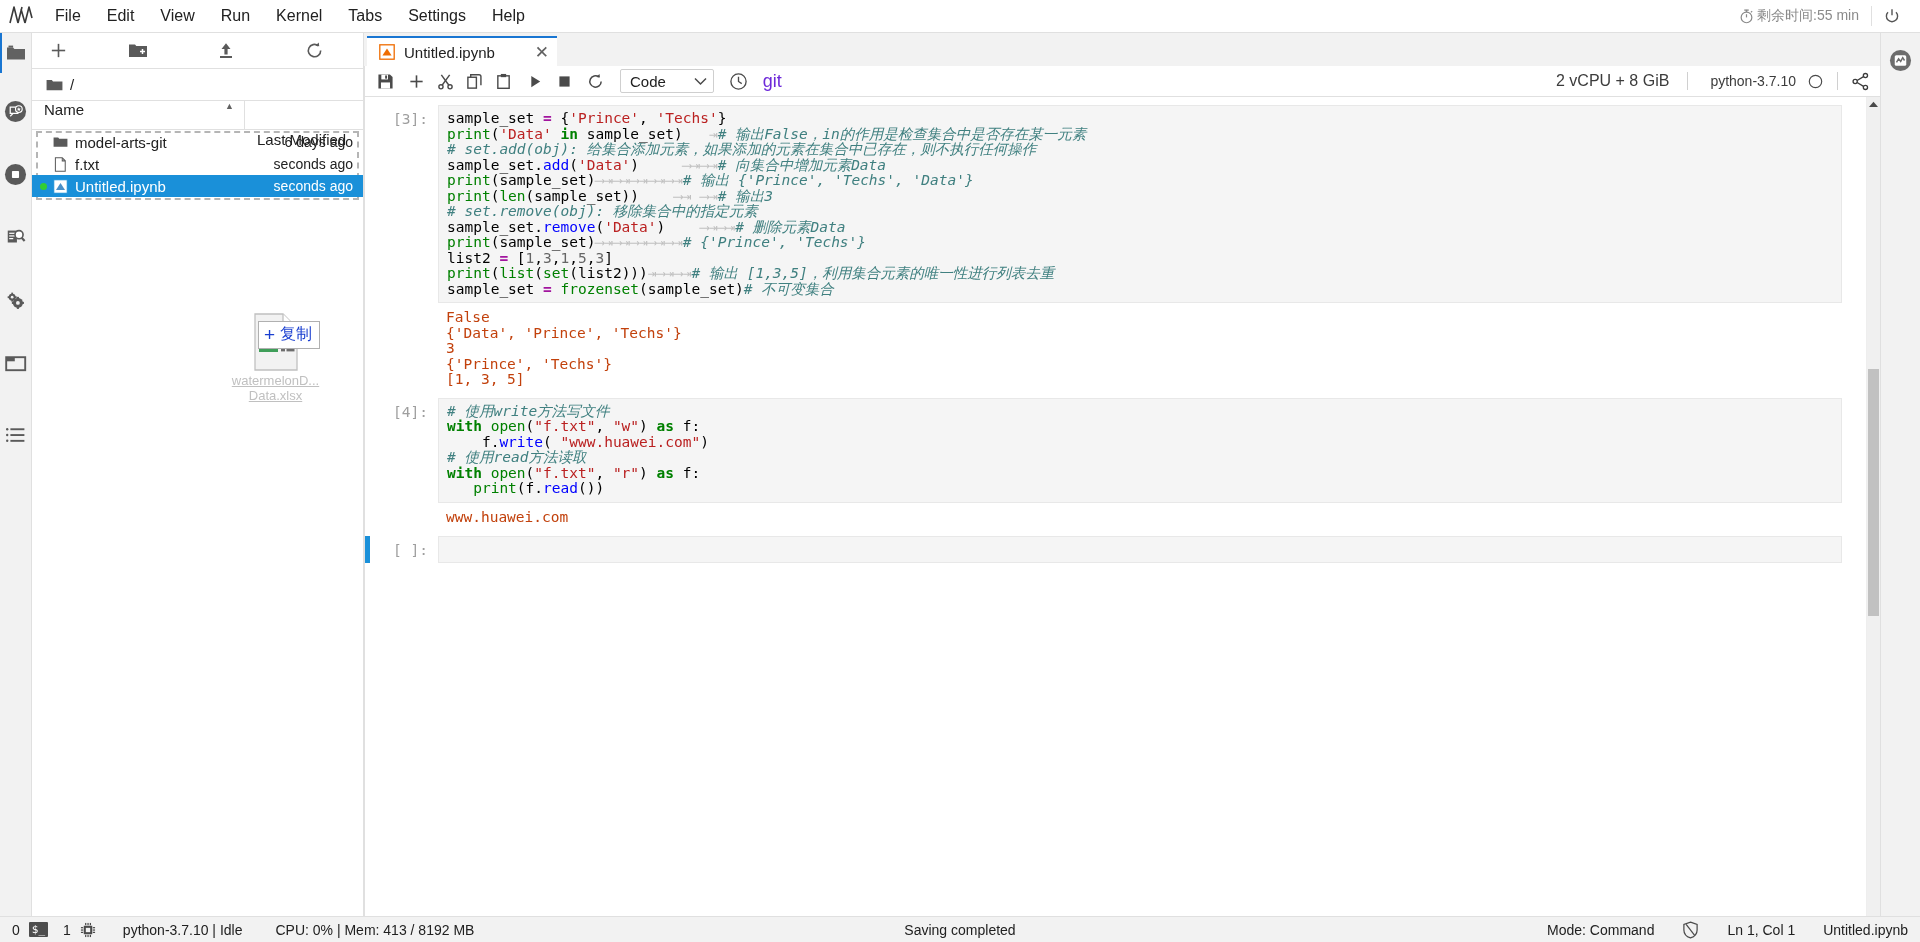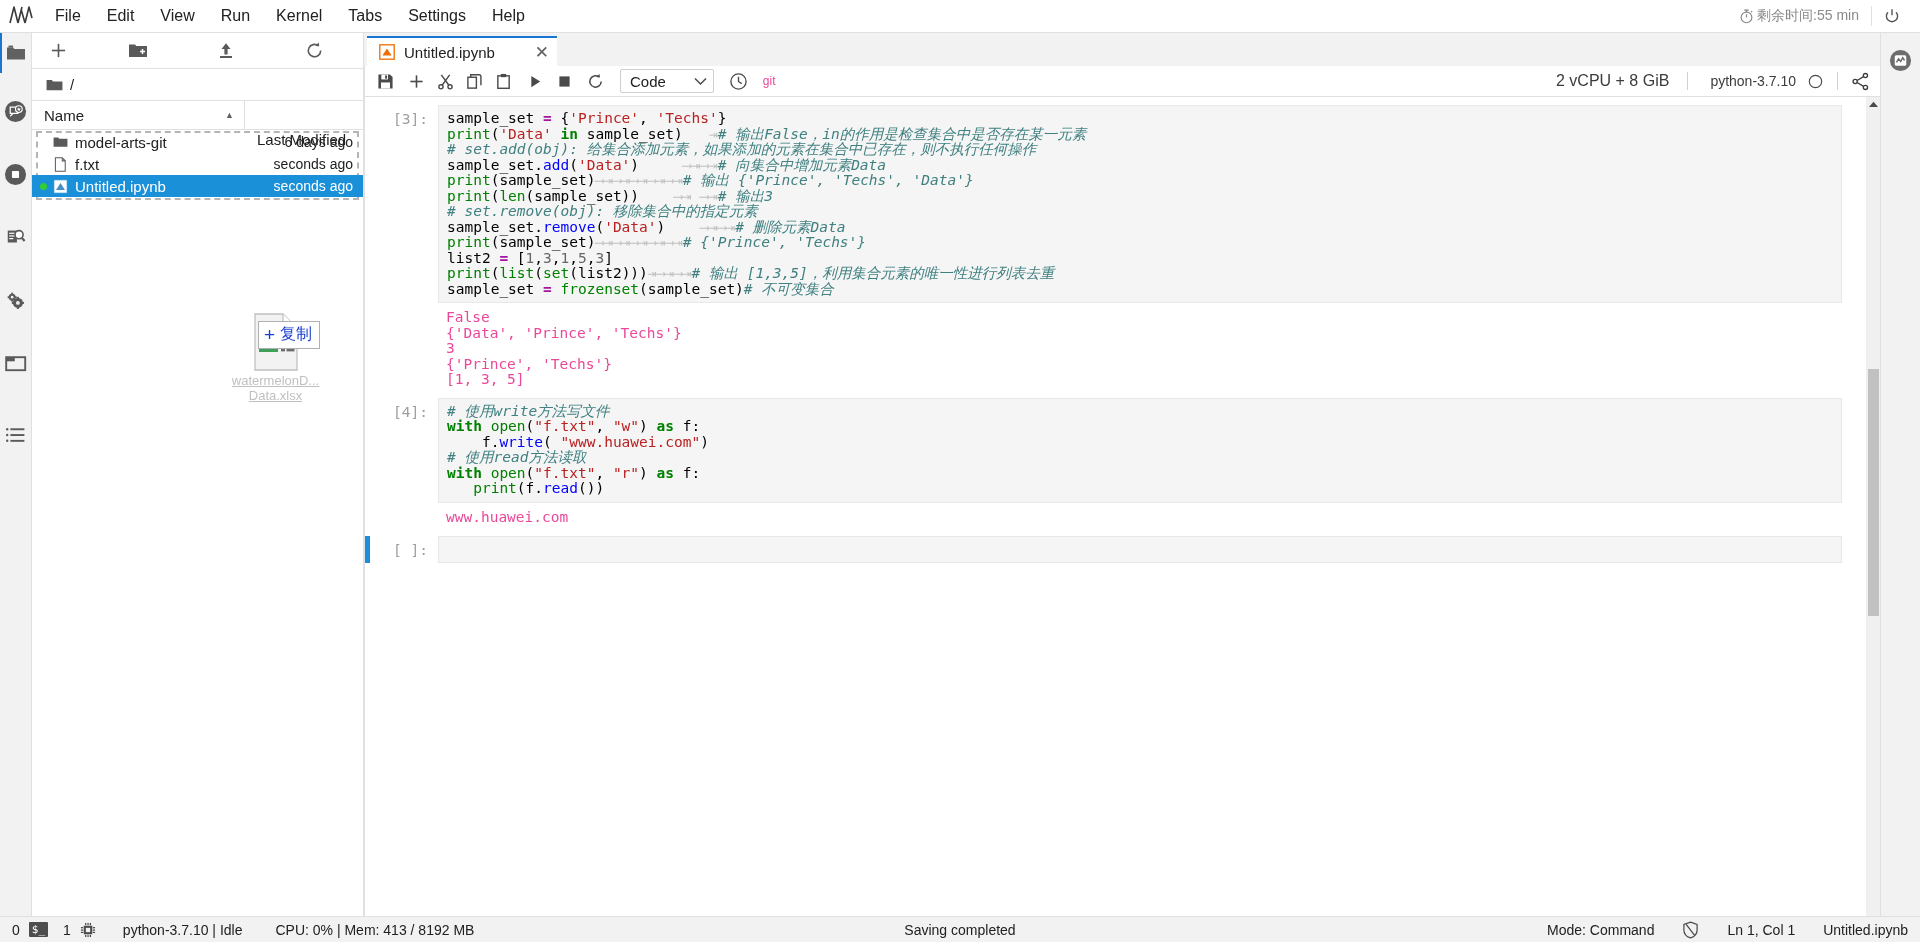--- a/index.html
+++ b/index.html
@@ -72,21 +72,21 @@
   .fb-breadcrumb {
     height: 32px; display: flex; align-items: center; gap: 7px;
     padding-left: 14px; border-bottom: 1px solid #e0e0e0; font-size: 15px; color: #212121;
   }
   .fb-header {
     height: 29px; display: flex; align-items: center;
     border-bottom: 1px solid #e0e0e0; font-size: 15px; color: #212121;
     background: #fff;
   }
   .fb-col-name {
-    flex: 1; padding-left: 12px; display: flex; align-items: center;
+    flex: 1; padding-left: 12px; display: flex; 
     border-right: 1px solid #e0e0e0; height: 100%;
   }
   .fb-col-name .sort-arrow { margin-left: auto; margin-right: 10px; font-size: 9px; color: #616161; }
   .fb-col-mod { width: 118px; padding-left: 12px; margin-top: 48px; }
   .fb-list { flex: 1; position: relative; overflow: hidden; padding-top: 1px; }
   .fb-droptarget {
     position: absolute; left: 4px; right: 4px; top: 1px; height: 69px;
     border: 2px dashed #b5b5b5; pointer-events: none;
   }
   .fb-item {
@@ -138,21 +138,21 @@
   }
   .nb-btn {
     width: 29px; height: 25px; display: flex; align-items: center; justify-content: center;
     cursor: pointer; border-radius: 2px;
   }
   .celltype-select {
     display: flex; align-items: center; gap: 28px; font-size: 15px; color: #212121;
     border: 1px solid #cfcfcf; border-radius: 2px; height: 24px; padding: 0 6px 0 9px;
     margin-left: 10px; cursor: pointer; background:#fff;
   }
-  .nb-git { font-size: 12px; color: #ec4899; margin-left: 10px; }
+  .nb-git { font-size: 18px; color: #6d28d9; margin-left: 10px; }
   .nb-right { margin-left: auto; display: flex; align-items: center; gap: 0px; padding-right: 10px; }
   .nb-spec { font-size: 16px; color: #3c3c3c; padding: 0 18px; }
   .nb-vsep { width:1px; height:18px; background:#d0d0d0; }
   .nb-kernel { font-size: 14px; color: #3c3c3c; padding: 0 12px 0 22px; }
 
   .nb-body { flex:1; display:flex; min-height:0; position:relative; overflow:hidden;}
   .nb-scrollarea { flex:1; overflow:hidden; padding: 8px 0 0 0; min-width:0;}
   .nb-scrollbar {
     width: 14px; background: #f0f0f0; position: relative; flex-shrink:0;
     border-left: 1px solid #eee;
@@ -174,21 +174,21 @@
   }
   .cell-body { flex: 1; min-width: 0; margin-right: 24px; }
   .input-area {
     background: #f5f5f5; border: 1px solid #e8e8e8; padding: 5px 0px 5px 8px;
     font-family: "DejaVu Sans Mono", monospace; font-size: 14.5px; line-height: 15.5px;
     color: #000; white-space: pre; overflow: hidden;
   }
   .input-area.empty { height: 27px; padding-top:5px; }
   .out-area {
     font-family: "DejaVu Sans Mono", monospace; font-size: 14.5px; line-height: 15.6px;
-    color: #ec4899; padding: 7px 0 8px 8px; white-space: pre; background:#fff;
+    color: #c2410c; padding: 7px 0 8px 8px; white-space: pre; background:#fff;
   }
   
   .t-kw   { color: #008000; font-weight: bold; }
   .t-bi   { color: #008000; }
   .t-str  { color: #ba2121; }
   .t-com  { color: #408080; font-style: italic; }
   .t-op   { color: #a2159e; font-weight: bold; }
   .t-fn   { color: #0000ff; }
   .t-num  { color: #666666; }
   .t-def  { color: #000; }

